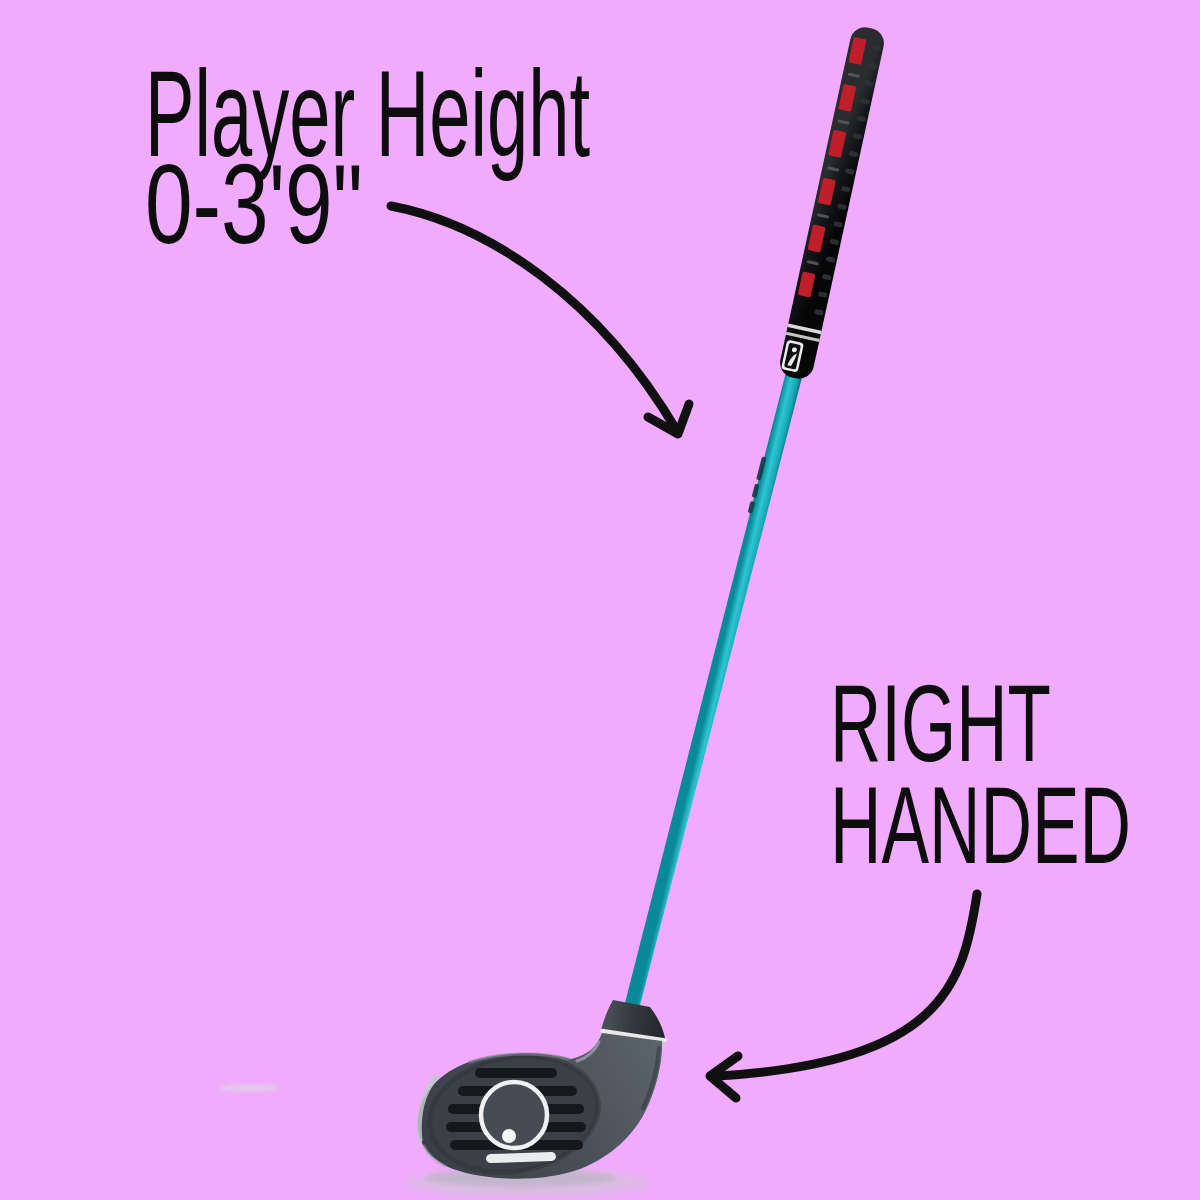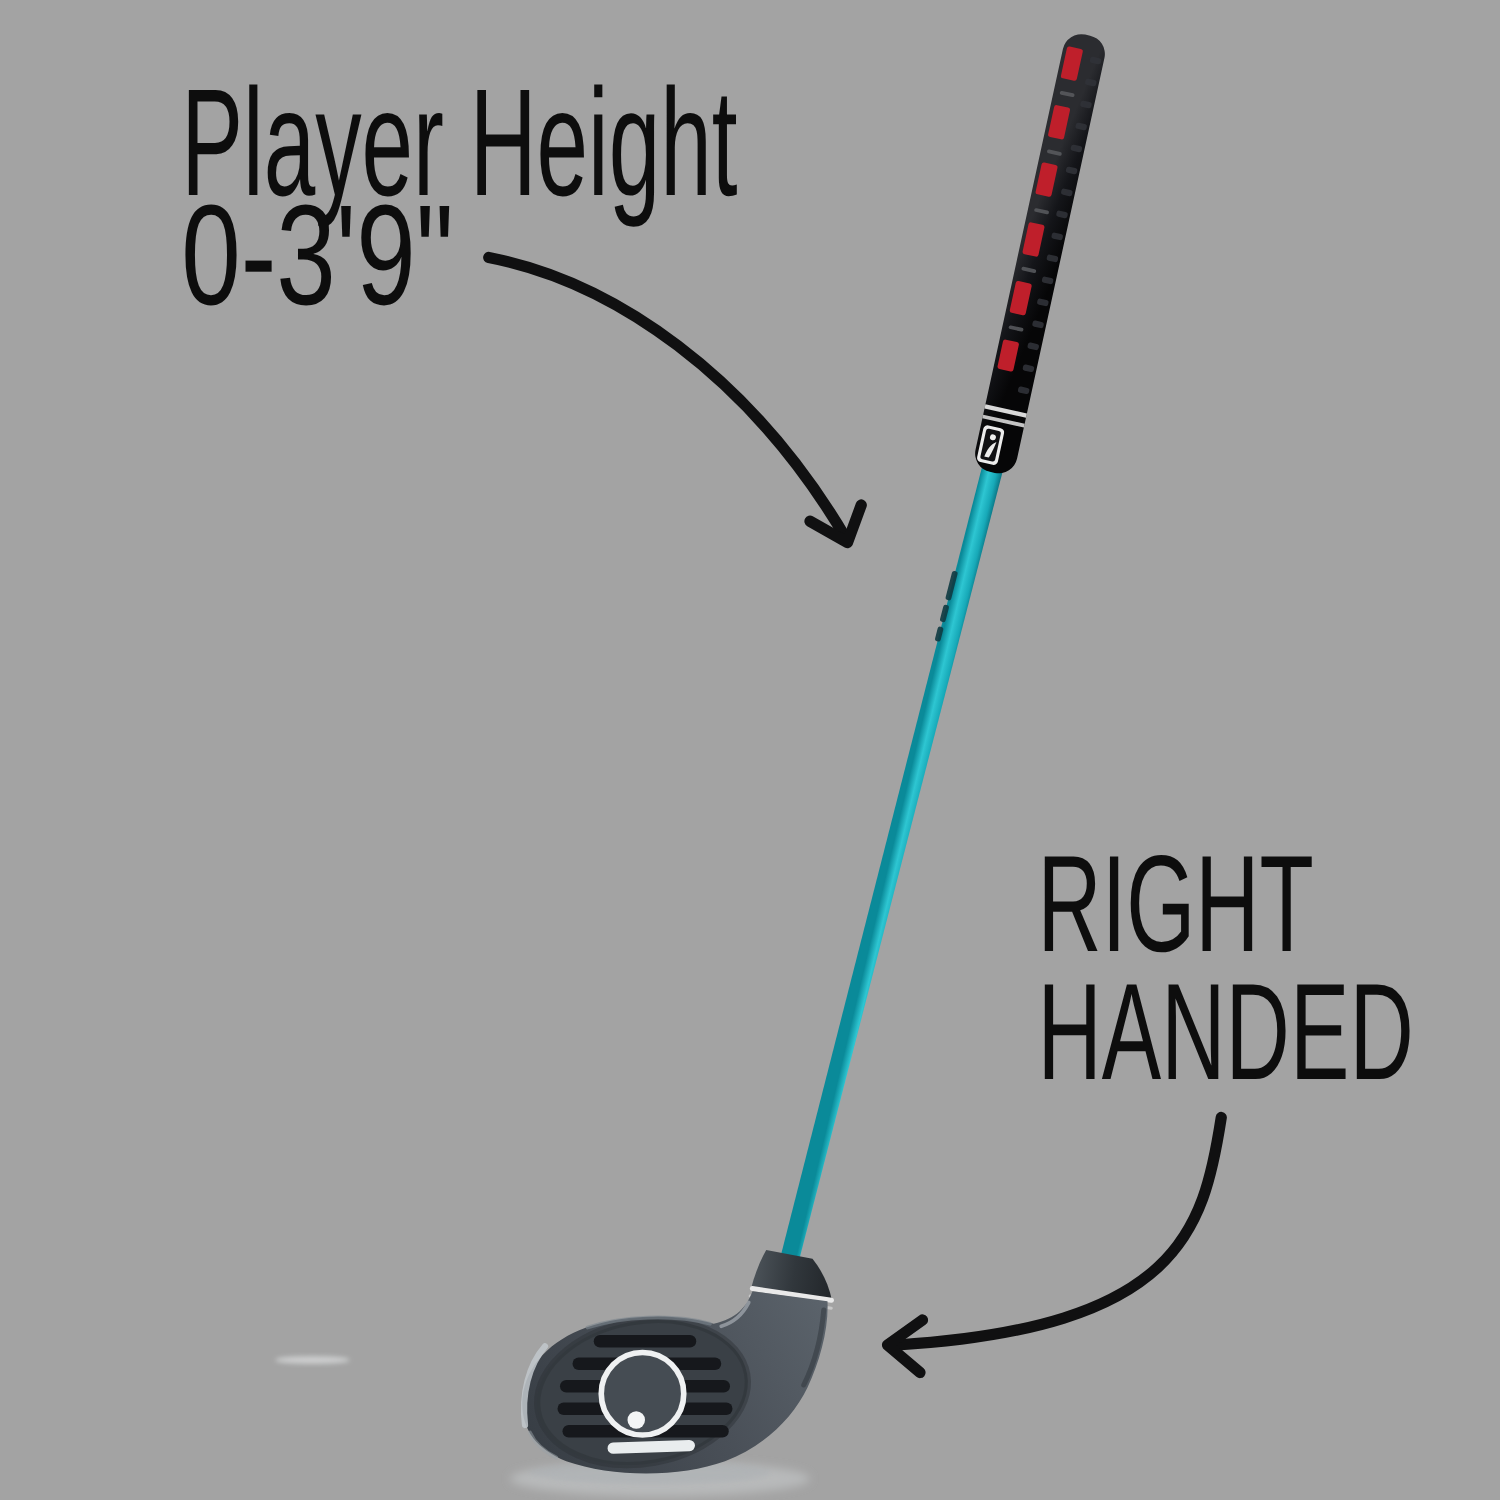--- a/index.html
+++ b/index.html
@@ -1,16 +1,16 @@
 <!DOCTYPE html>
 <html><head>
 <meta charset="utf-8">
 <style>
   html,body{margin:0;padding:0;background:#fff;}
-  .stage{position:relative;width:1200px;height:1200px;background:#a3a3a3;overflow:hidden;
+  .stage{position:relative;width:1200px;height:1200px;background:#f0abfc;overflow:hidden;
          font-family:"Liberation Sans",sans-serif;}
   .stage svg{position:absolute;top:0;left:0;}
   text{font-family:"Liberation Sans",sans-serif;}
 </style>
 </head>
 <body>
 
 <div class="stage">
 
 <svg width="1200" height="1200" viewBox="0 0 1200 1200">

